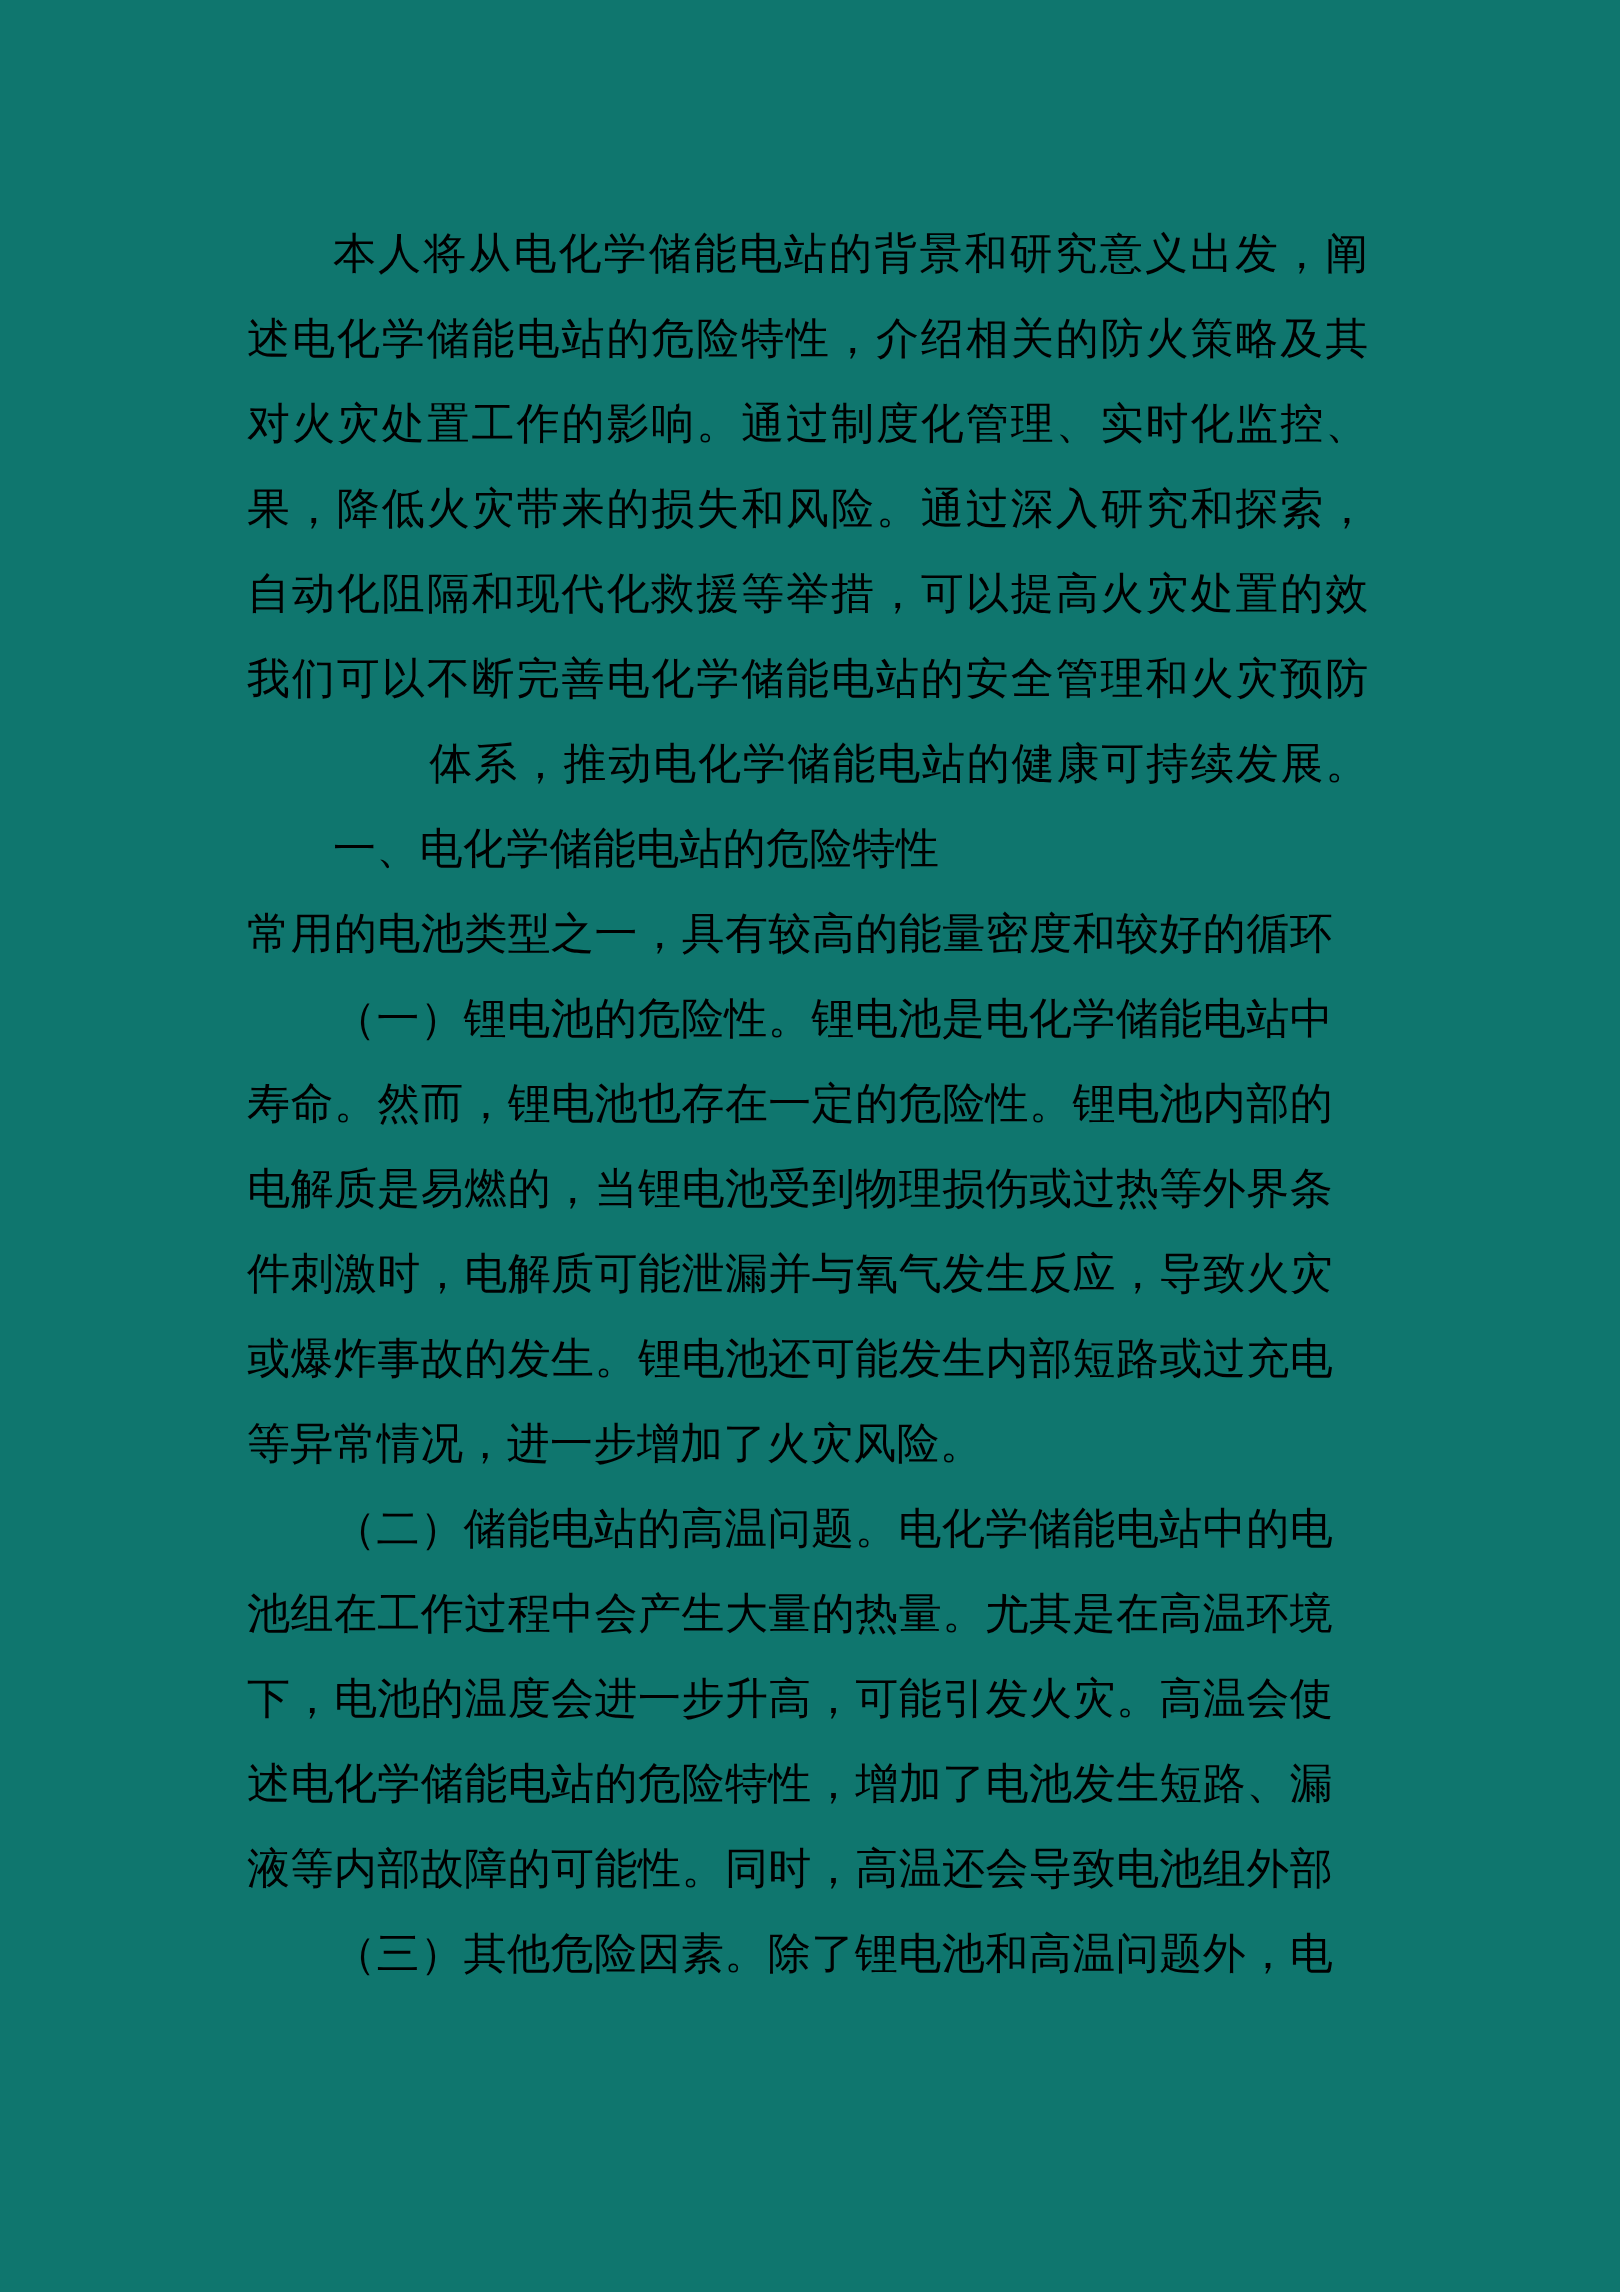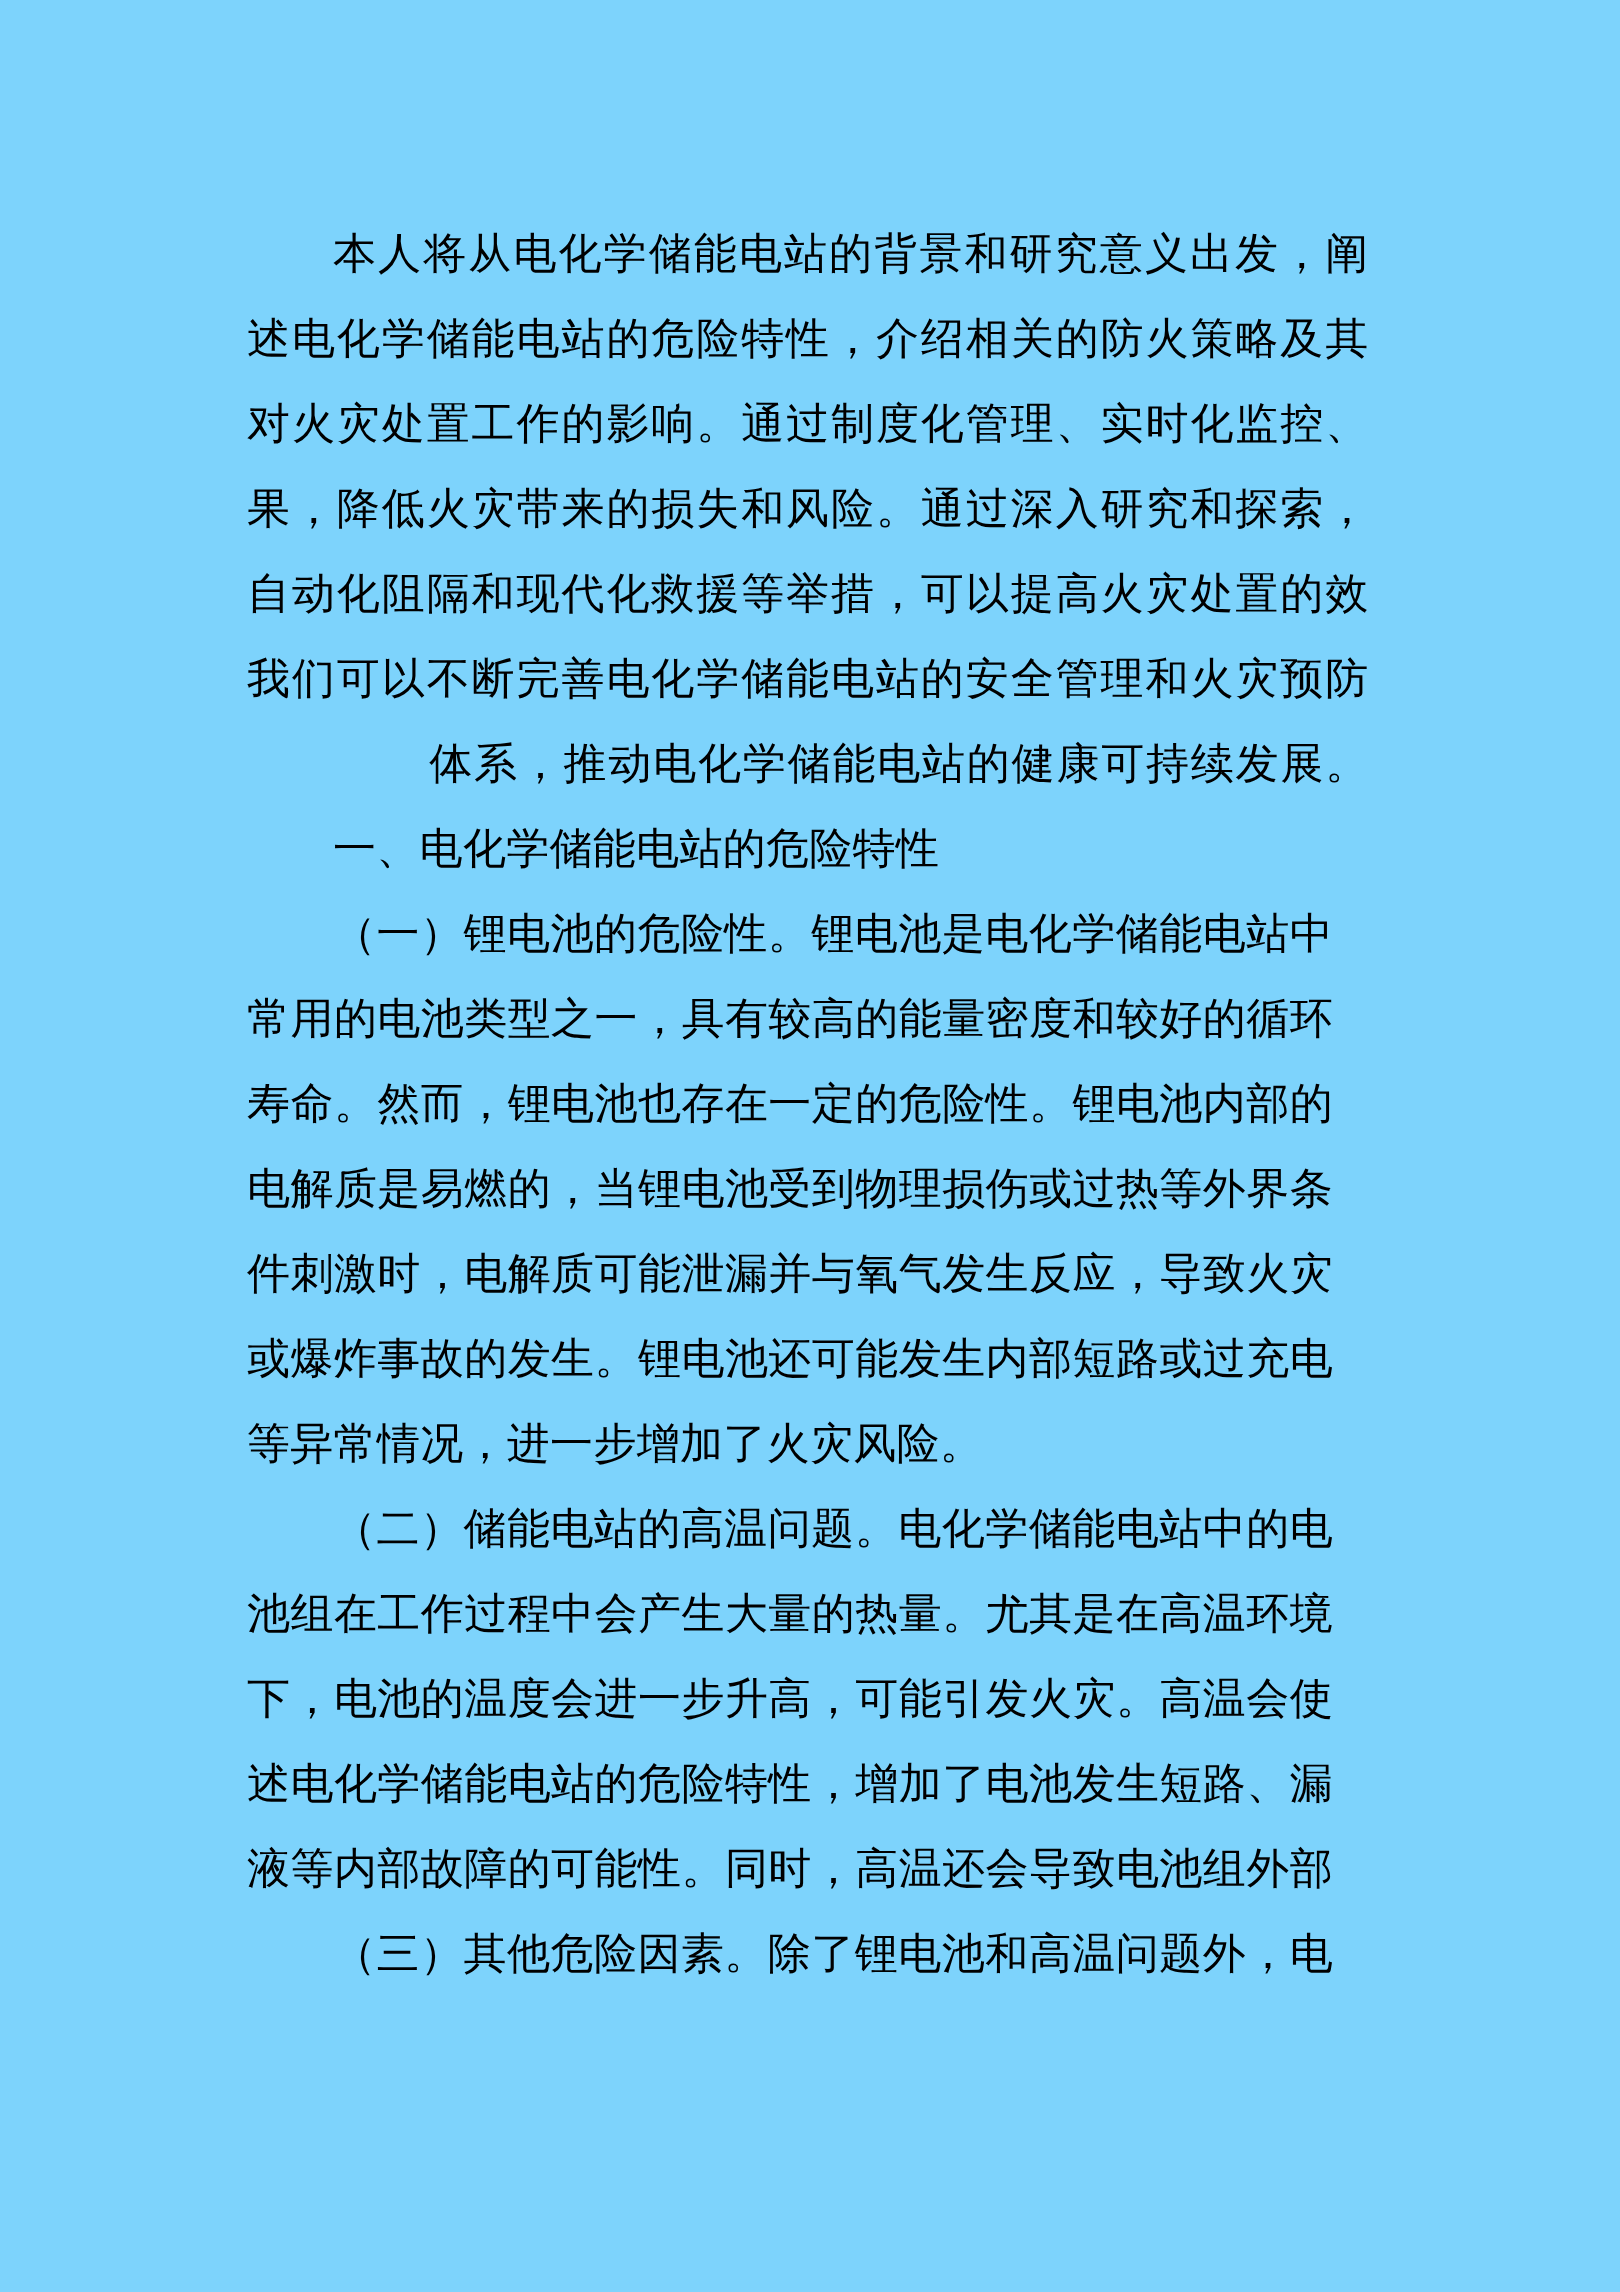--- a/index.html
+++ b/index.html
@@ -12,21 +12,21 @@
       height: 2293px;
       position: relative;
       overflow: hidden;
     }
     .page {
       position: absolute;
       left: 0;
       top: 0;
       width: 1620px;
       height: 2293px;
-      background: #7dd3fc;
+      background: #0f766e;
     }
     .text-column {
       position: absolute;
       left: 247px;
       top: 211px;
       width: 1127px;
       color: #000000;
       font-family: "DejaVu Sans", "Liberation Sans", sans-serif;
       font-size: 43px;
     }
@@ -71,22 +71,22 @@
       <span class="line full">自动化阻隔和现代化救援等举措，可以提高火灾处置的效</span>
       <span class="line full">我们可以不断完善电化学储能电站的安全管理和火灾预防</span>
       <span class="line">体系，推动电化学储能电站的健康可持续发展。</span>
     </div>
 
     <div class="block heading">
       <span class="line">一、电化学储能电站的危险特性</span>
     </div>
 
     <div class="block narrow">
+      <span class="line full">常用的电池类型之一，具有较高的能量密度和较好的循环</span>
       <span class="line full indent">（一）锂电池的危险性。锂电池是电化学储能电站中</span>
-      <span class="line full">常用的电池类型之一，具有较高的能量密度和较好的循环</span>
       <span class="line full">寿命。然而，锂电池也存在一定的危险性。锂电池内部的</span>
       <span class="line full">电解质是易燃的，当锂电池受到物理损伤或过热等外界条</span>
       <span class="line full">件刺激时，电解质可能泄漏并与氧气发生反应，导致火灾</span>
       <span class="line full">或爆炸事故的发生。锂电池还可能发生内部短路或过充电</span>
       <span class="line">等异常情况，进一步增加了火灾风险。</span>
     </div>
 
     <div class="block narrow">
       <span class="line full indent">（二）储能电站的高温问题。电化学储能电站中的电</span>
       <span class="line full">池组在工作过程中会产生大量的热量。尤其是在高温环境</span>

